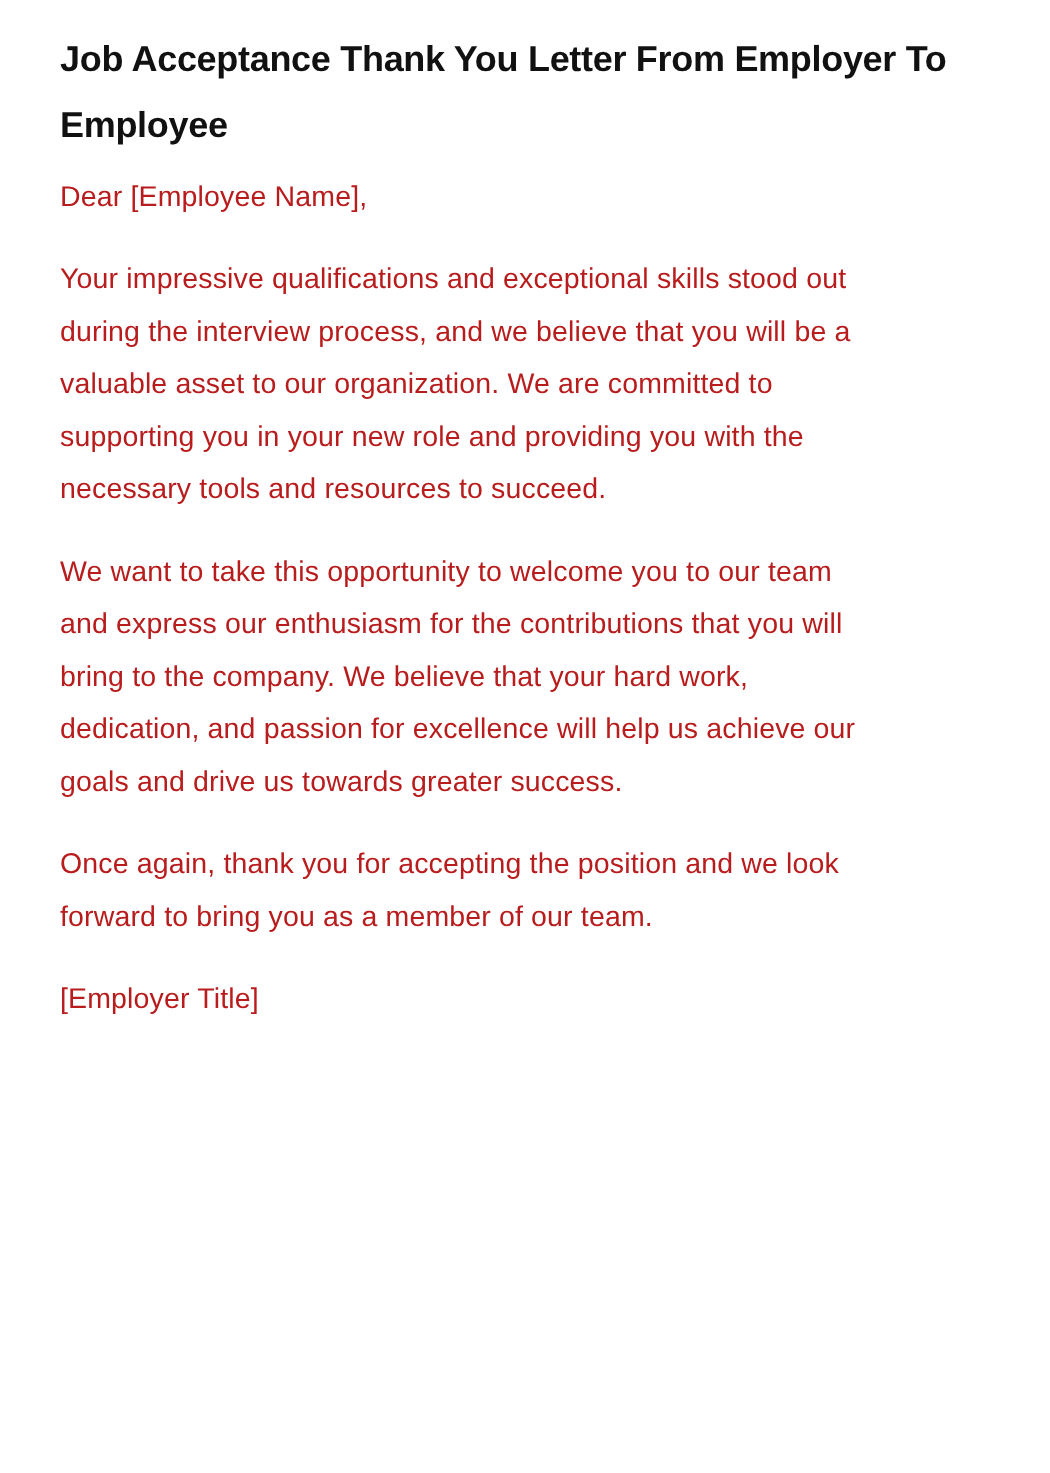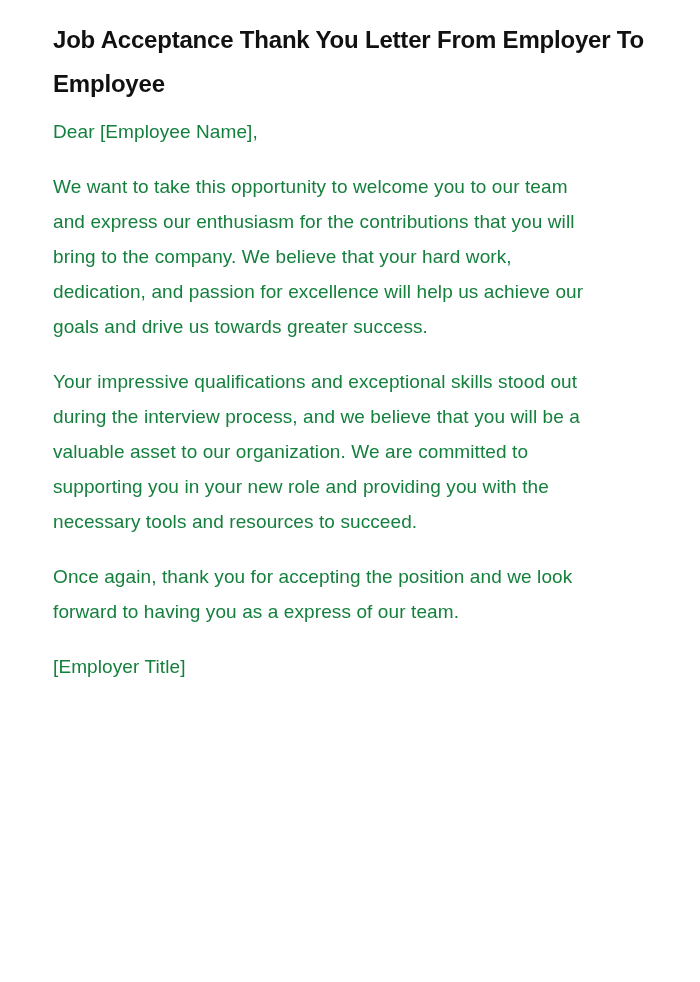--- a/index.html
+++ b/index.html
@@ -10,61 +10,60 @@
     width: 700px;
     height: 982px;
     background: #ffffff;
     font-family: "Liberation Sans", "DejaVu Sans", sans-serif;
     color: #222222;
     overflow: hidden;
   }
   .letter {
     padding: 18px 0 0 40px;
     box-sizing: border-box;
-    margin-left: 13px;
   }
   .letter-title {
     width: 620px;
     margin: 0 0 8px 0;
     font-size: 24px;
     line-height: 44px;
     font-weight: 700;
     letter-spacing: -0.2px;
     color: #111111;
   }
   .letter p {
     width: 640px;
     margin: 0 0 20px 0;
     font-size: 19px;
     line-height: 35px;
     font-weight: 400;
     letter-spacing: 0.1px;
-    color: #15803d;
+    color: #b91c1c;
     white-space: pre-line;
   }
 </style>
 </head>
 <body>
 
 <div class="letter">
   <h1 class="letter-title">Job Acceptance Thank You Letter From Employer To Employee</h1>
 
   <p>Dear [Employee Name],</p>
 
 
+  <p>Your impressive qualifications and exceptional skills stood out
+during the interview process, and we believe that you will be a
+valuable asset to our organization. We are committed to
+supporting you in your new role and providing you with the
+necessary tools and resources to succeed.</p>
+
   <p>We want to take this opportunity to welcome you to our team
 and express our enthusiasm for the contributions that you will
 bring to the company. We believe that your hard work,
 dedication, and passion for excellence will help us achieve our
 goals and drive us towards greater success.</p>
 
-  <p>Your impressive qualifications and exceptional skills stood out
-during the interview process, and we believe that you will be a
-valuable asset to our organization. We are committed to
-supporting you in your new role and providing you with the
-necessary tools and resources to succeed.</p>
-
   <p>Once again, thank you for accepting the position and we look
-forward to having you as a express of our team.</p>
+forward to bring you as a member of our team.</p>
 
 
   <p>[Employer Title]</p>
 </div>
 
 </body></html>

